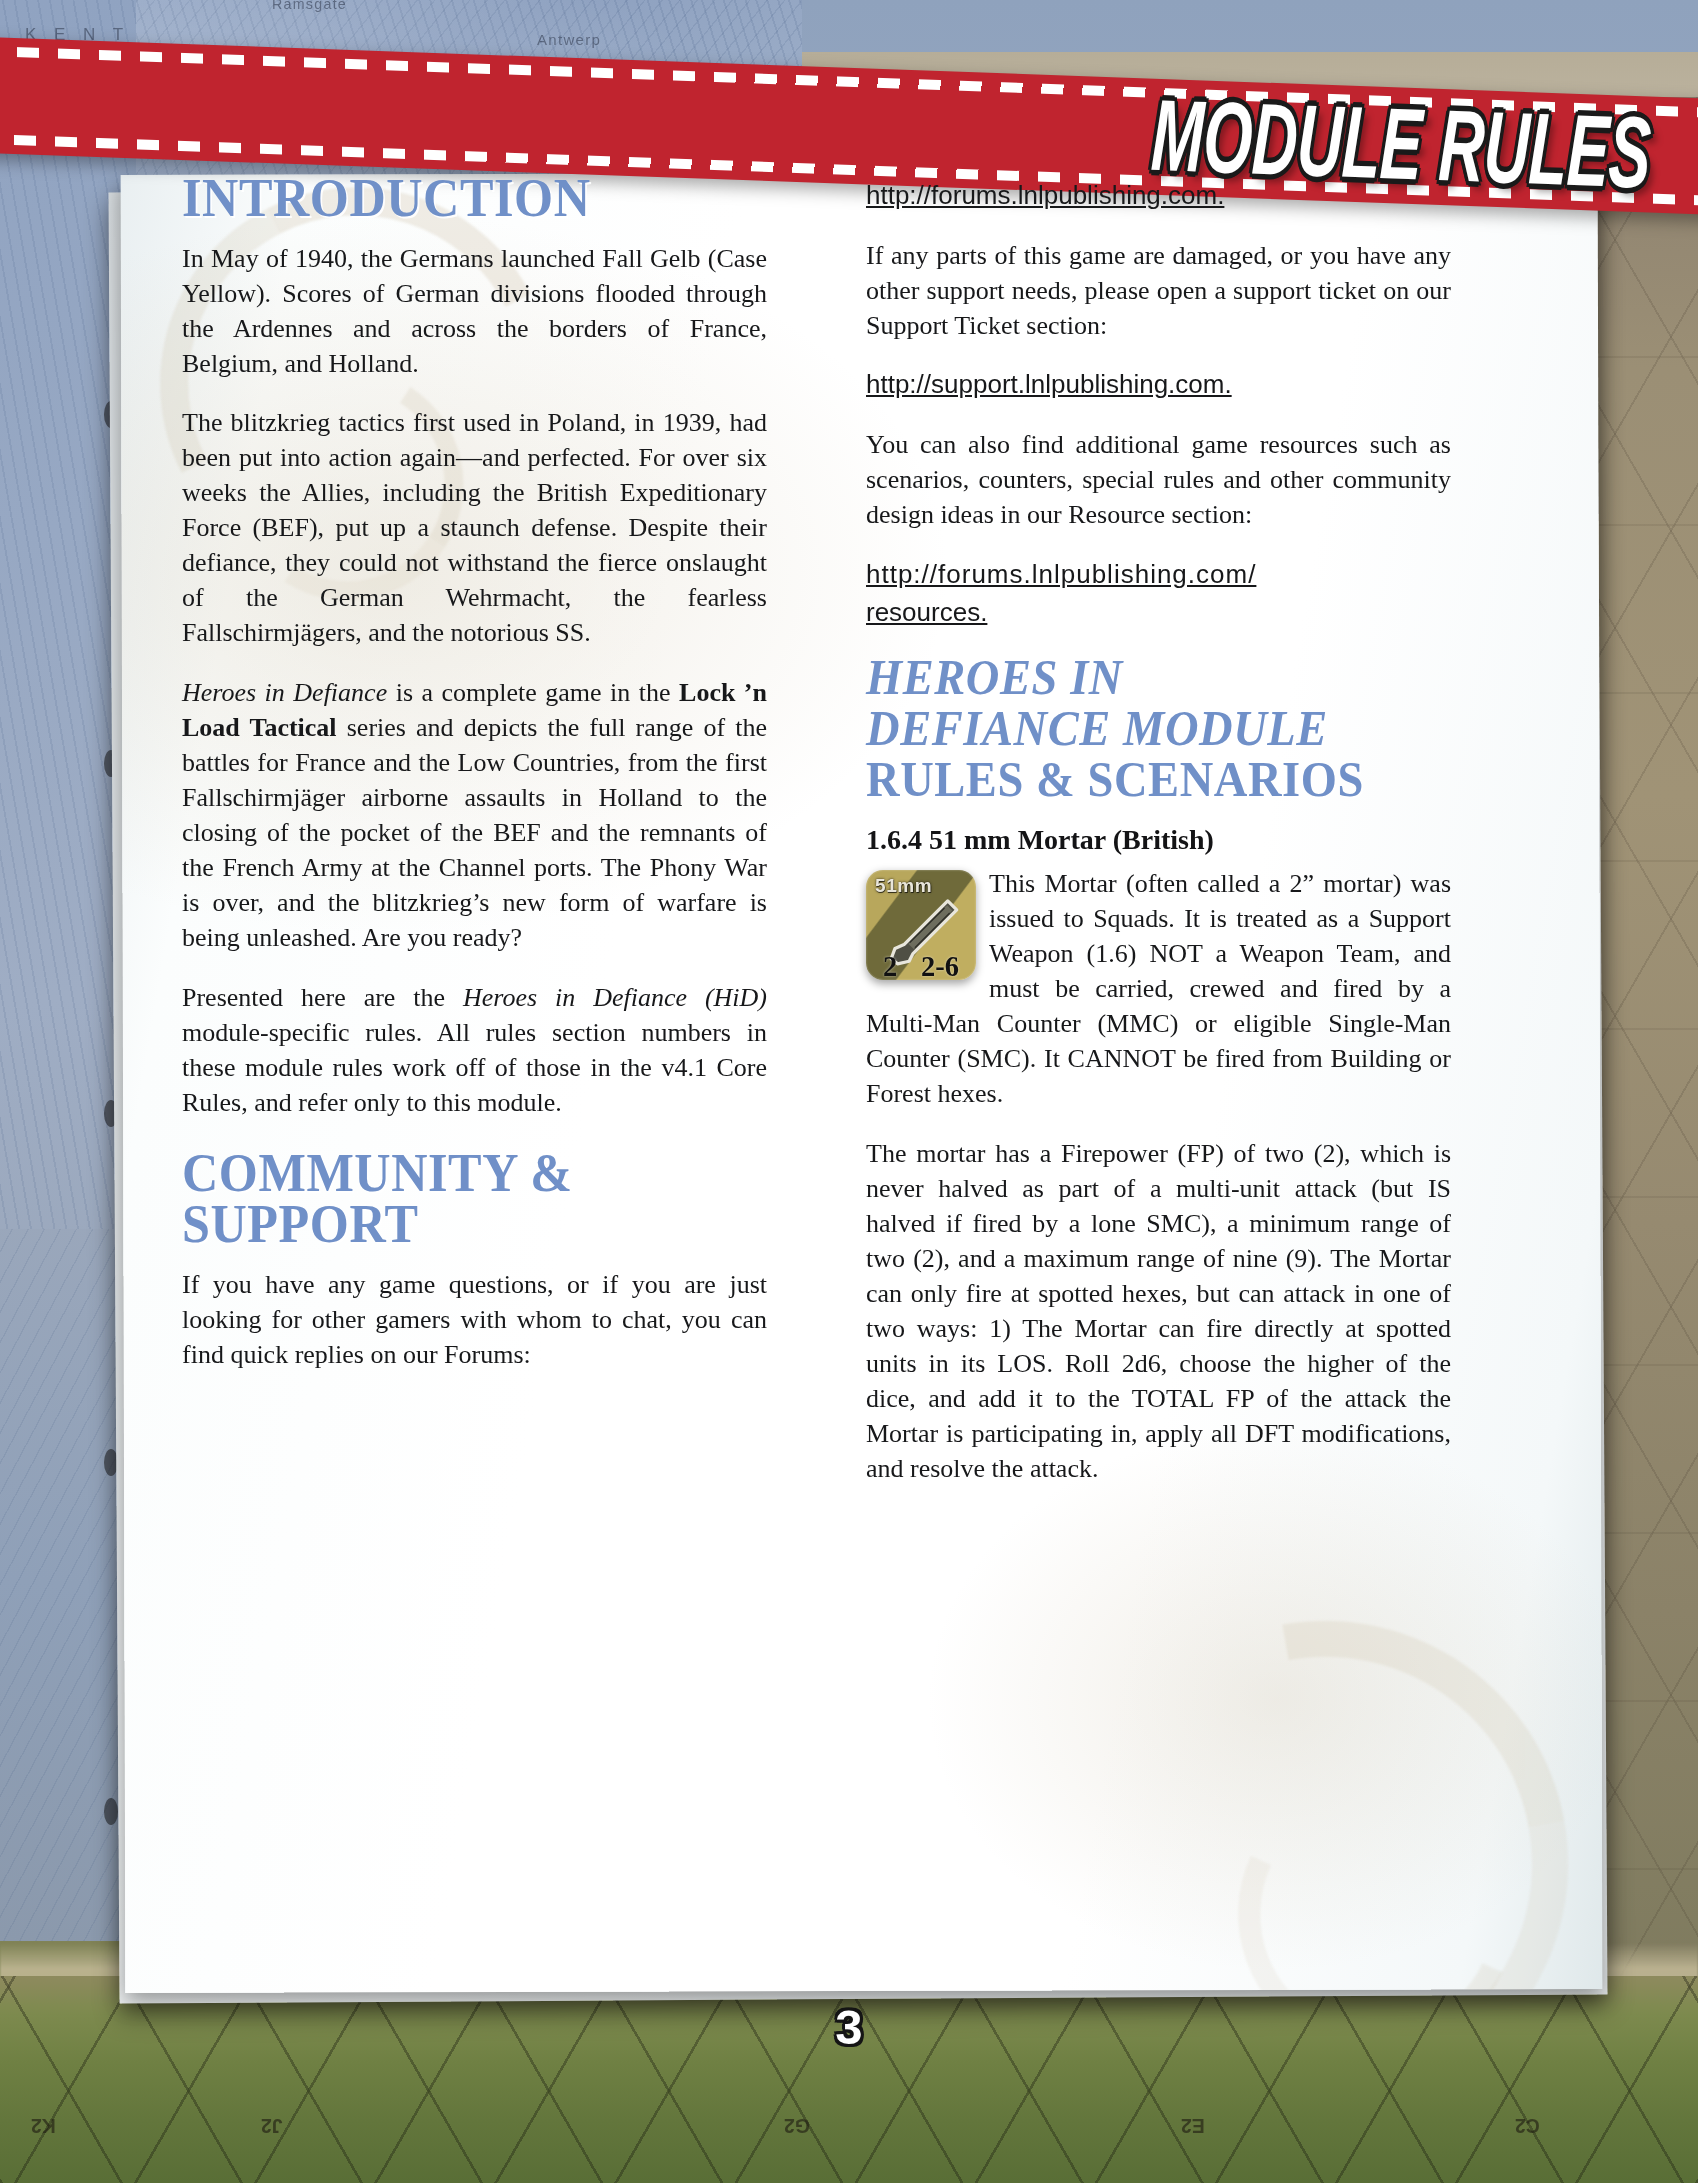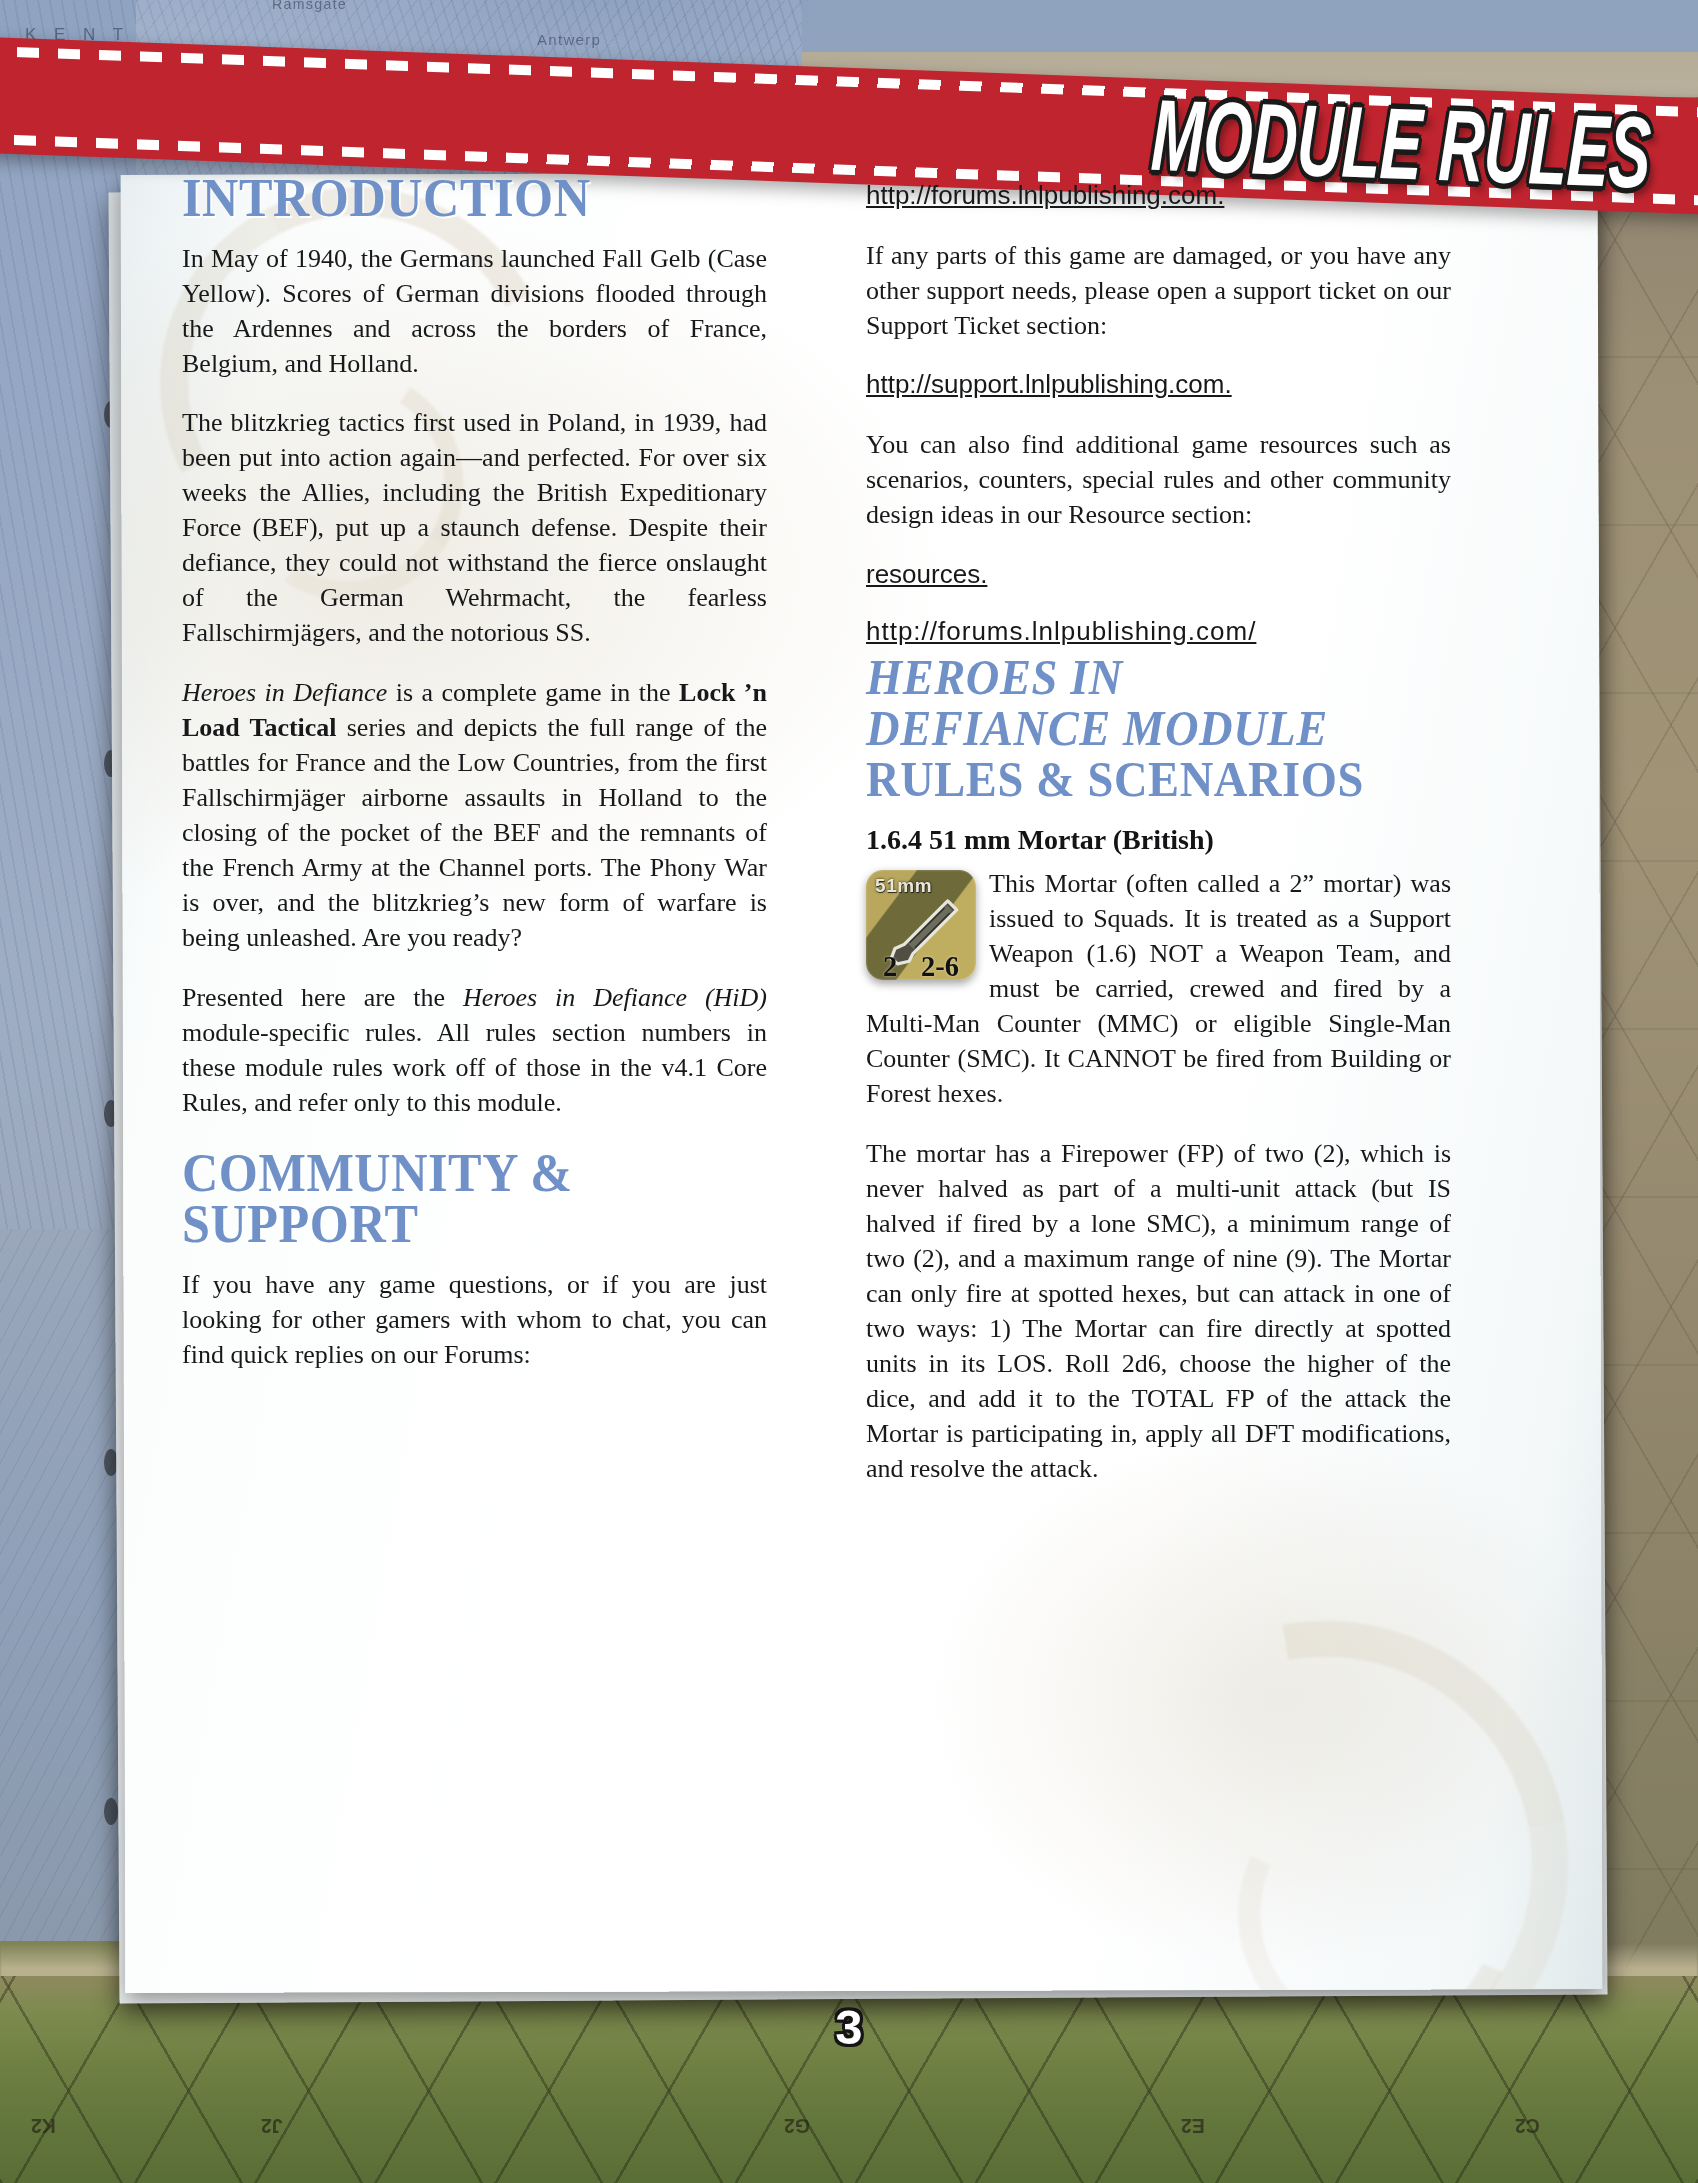--- a/index.html
+++ b/index.html
@@ -322,22 +322,22 @@
   <div class="col" id="col-right">
 
     <p class="url" style="margin-top:5.2px;">http://forums.lnlpublishing.com.</p>
 
     <p class="body">If any parts of this game are damaged, or you have any other support needs, please open a support ticket on our Support Ticket section:</p>
 
     <p class="url">http://support.lnlpublishing.com.</p>
 
     <p class="body">You can also find additional game resources such as scenarios, counters, special rules and other community design ideas in our Resource section:</p>
 
+    <p class="url spread" style="margin-bottom:3.9px;">http://forums.lnlpublishing.com/</p>
     <p class="url" style="margin-bottom:22px;">resources.</p>
-    <p class="url spread" style="margin-bottom:3.9px;">http://forums.lnlpublishing.com/</p>
 
     <h2 class="sec ital" style="font-size:50px;line-height:1.02;margin-bottom:19.4px;"><span>HEROES IN</span><br><span>DEFIANCE MODULE</span><br><span style="font-style:normal;display:inline-block;">RULES &amp; SCENARIOS</span></h2>
 
     <h3 class="rule">1.6.4 51 mm Mortar (British)</h3>
 
     <div id="counter-chit">
       <div id="counter-cal">51mm</div>
       <svg id="counter-tube" viewBox="0 0 120 112">
         <g stroke="#e8e6dc" stroke-width="5" stroke-linejoin="round" fill="#4f4f44">
           <path d="M100 6 L114 20 L46 88 L40 100 L22 104 L12 96 L18 80 L32 74 Z"></path>

